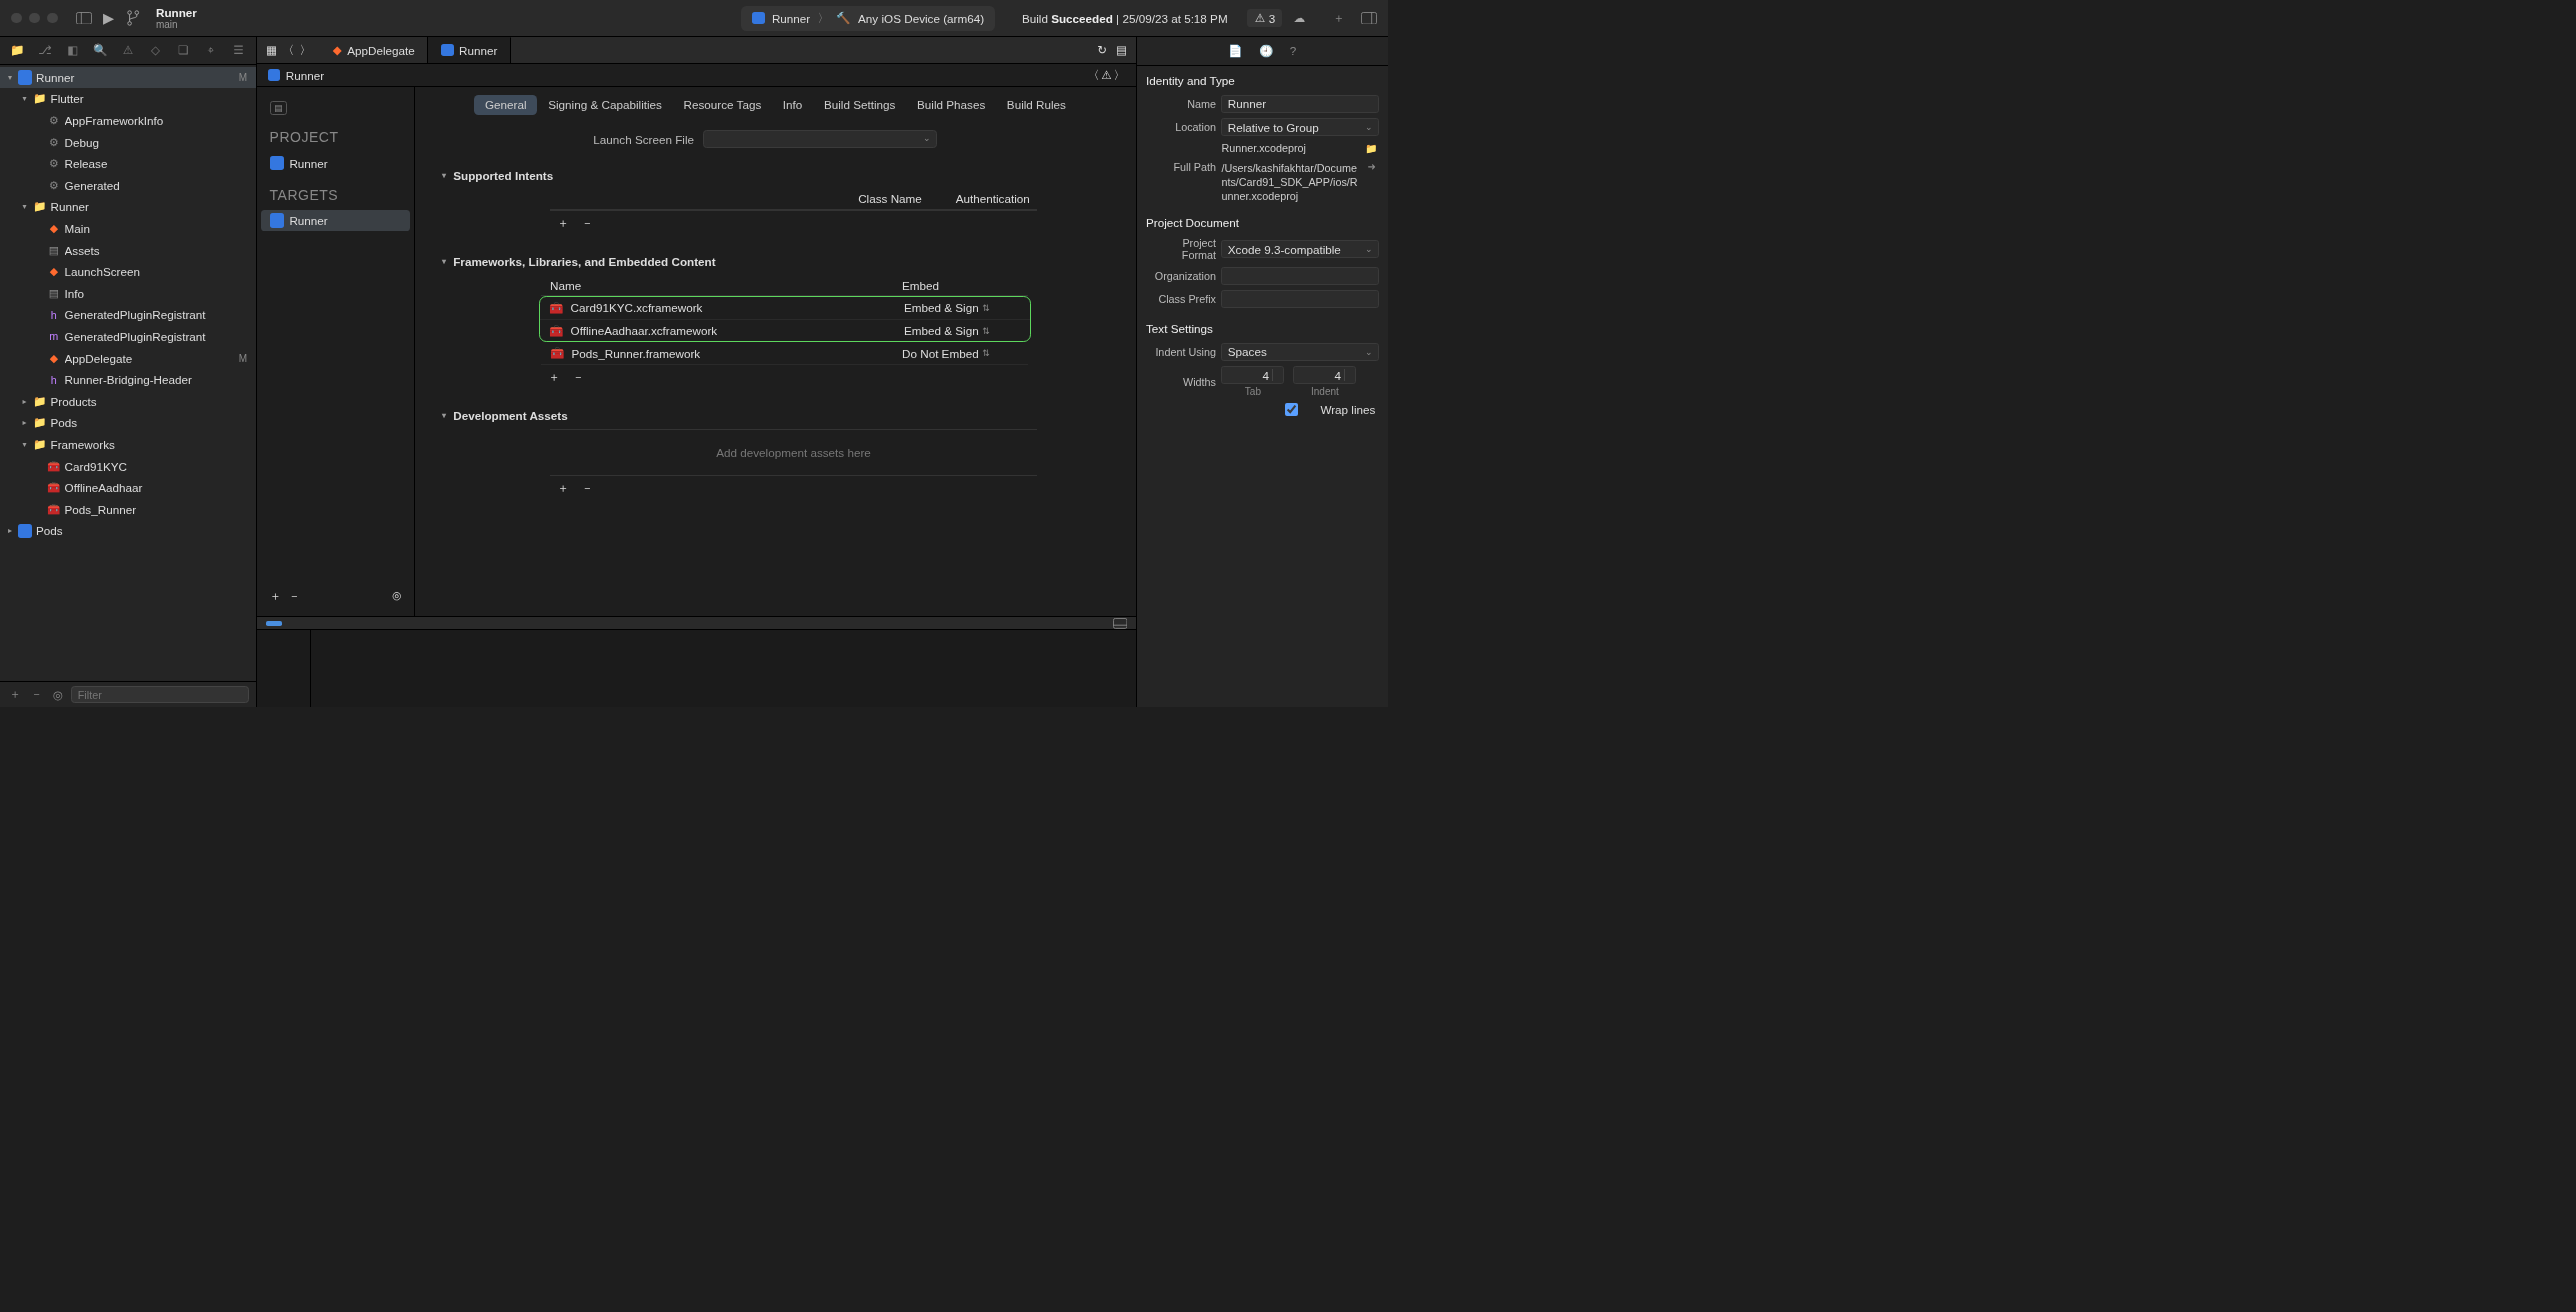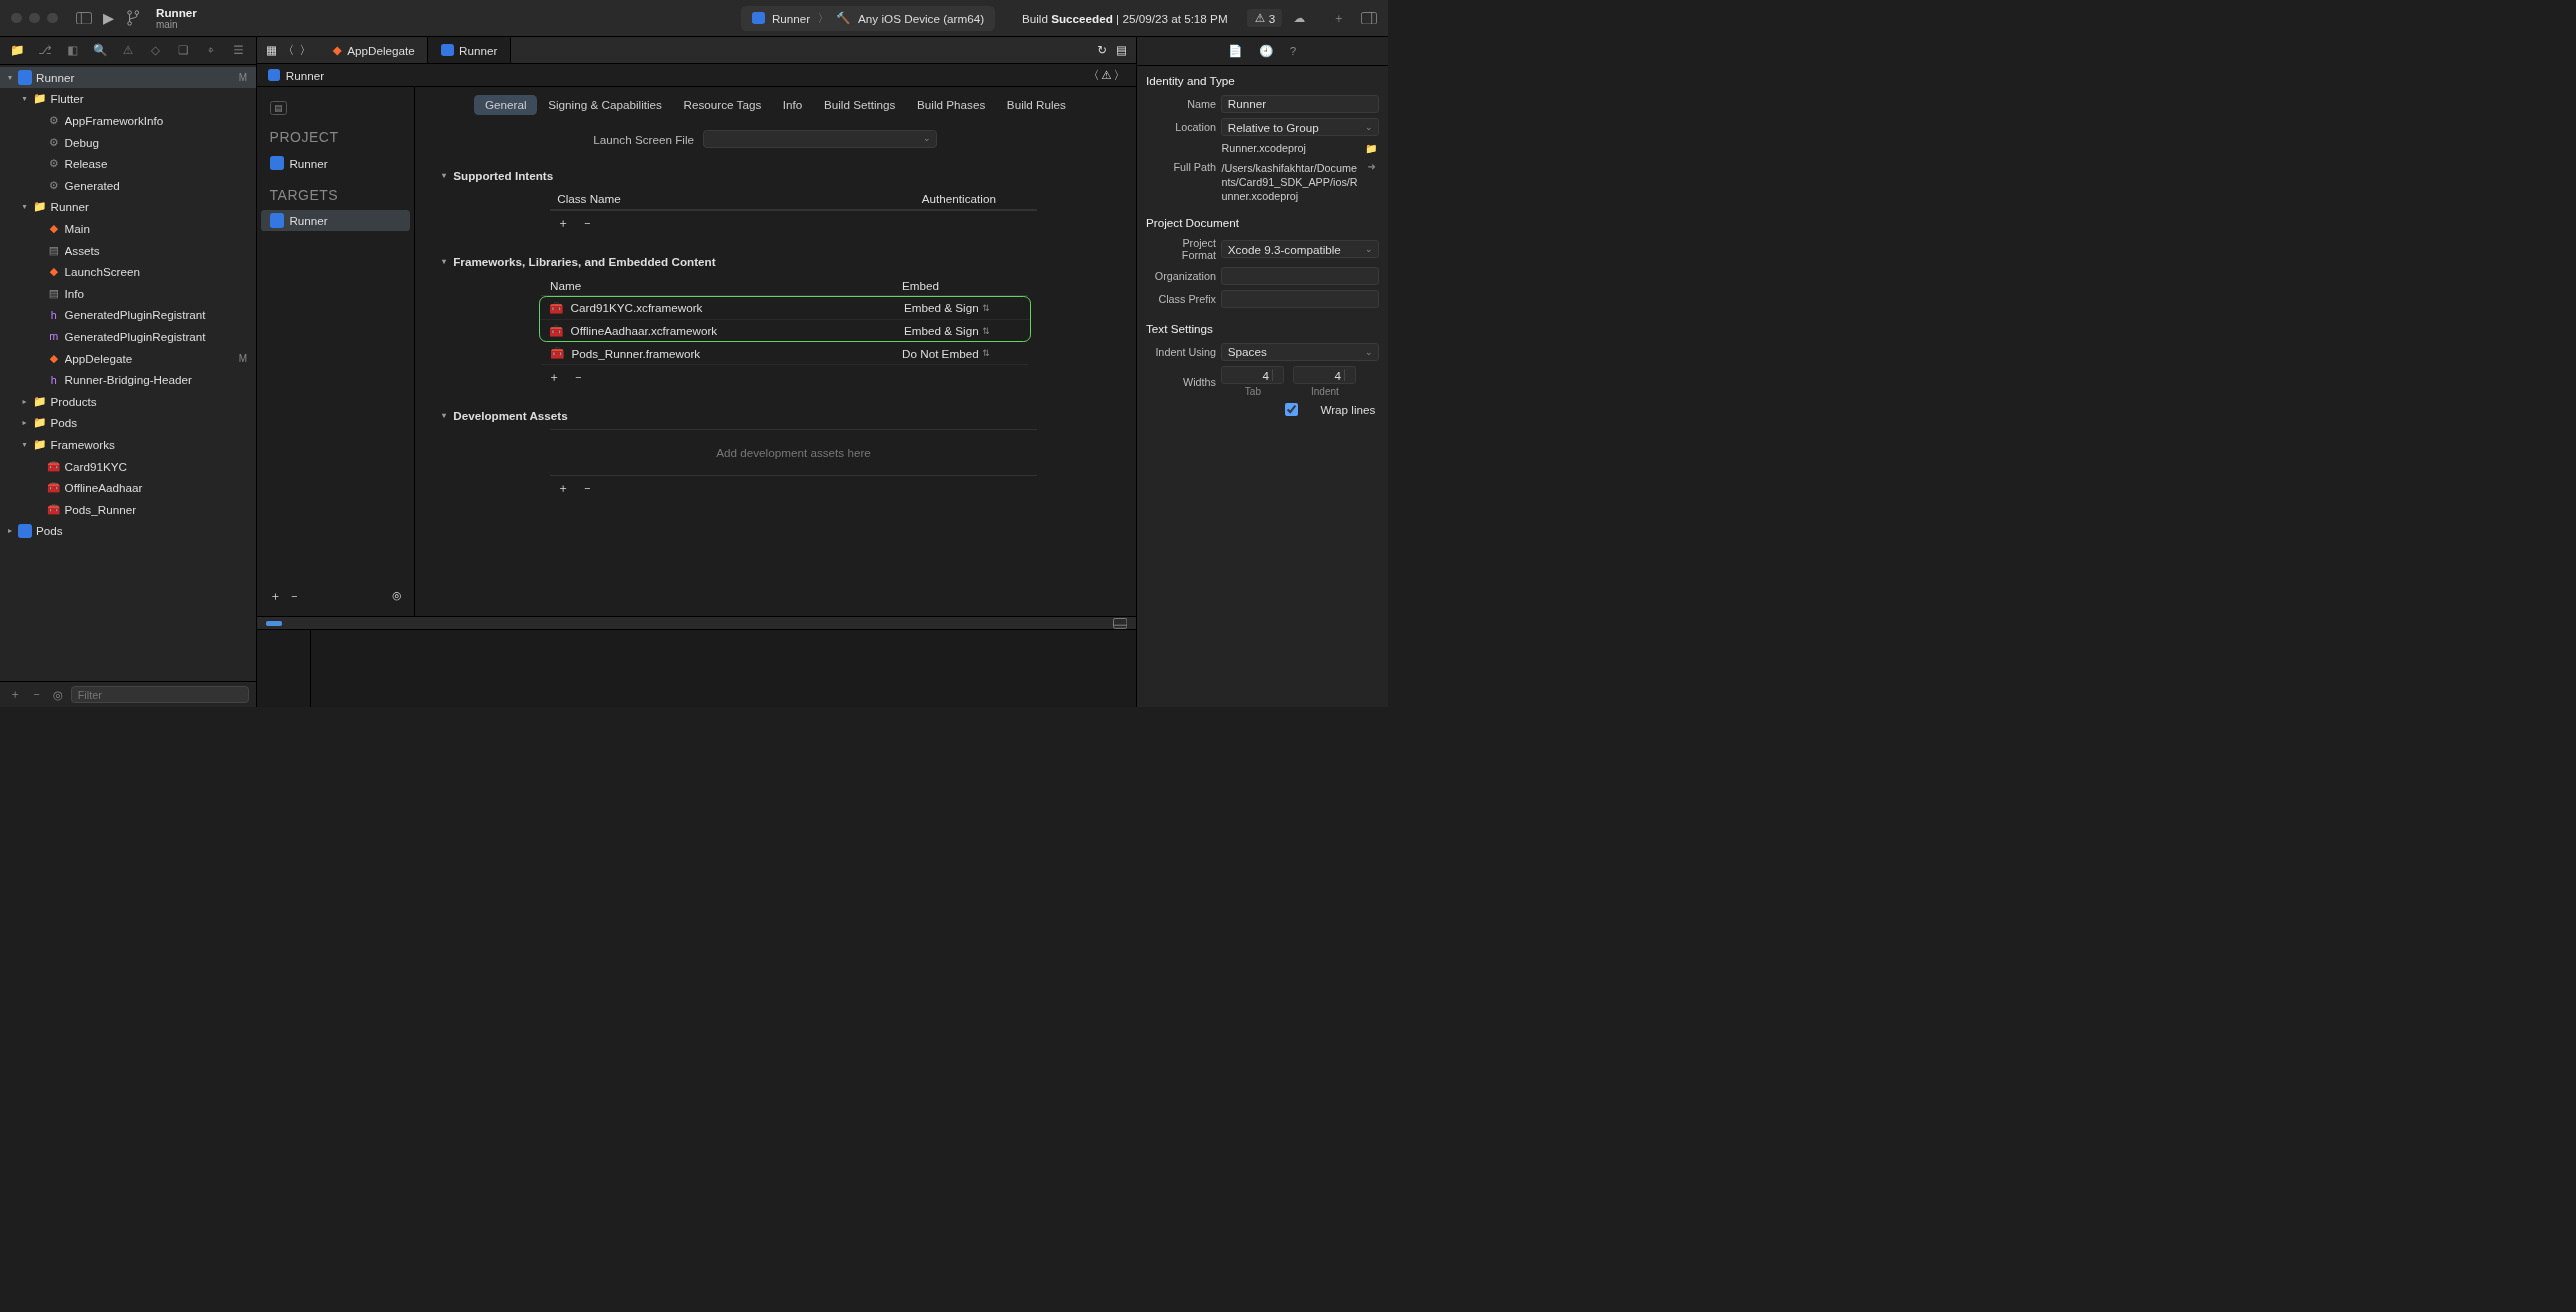--- a/index.html
+++ b/index.html
@@ -65,21 +65,21 @@
 .settings { overflow:auto; padding:0; }
 .seg-tabs { display:flex; justify-content:center; gap:0; padding:7.2px 0; }
 .seg-tabs span { padding:3.6px 10.8px; color:#ccc; cursor:pointer; font-size:11.7px; }
 .seg-tabs span.active { background:#3e4b5a; border-radius:4.5px; }
 .section { padding:5.4px 27px 5.4px 27px; }
 .sec-head { display:flex; align-items:center; gap:7.2px; padding:7.2px 0; font-weight:600; }
 .sec-head .tri { font-size:8px; color:#999; }
 .form-row { display:flex; align-items:center; gap:9px; padding:2.7px 0 2.7px 99px; font-size:11.7px; }
 .form-row label { width:153px; text-align:right; color:#bbb; }
 .form-row .val { flex:0 0 234px; background:#2c2c2c; border:0.9px solid #3a3a3a; border-radius:3.6px; height:18px; }
-.tbl { margin-left:108px; width:487px; }
+.tbl { margin-left:108px; width:487px;text-align:right; }
 .tbl-head { display:flex; border-bottom:0.9px solid #333; padding:3.6px 7.2px; color:#bbb; font-size:10.8px; }
 .tbl-head .c1{flex:1}.tbl-head .c2{width:108px}
 .placeholder { text-align:center; color:#777; padding:16px 0; margin-left:108px; width:487px; }
 .tbl-ops { display:flex; gap:12.6px; padding:5.4px 7.2px; color:#888; font-size:14.4px; margin-left:108px; }
 .fw-table { margin-left:99px; width:487px; }
 .fw-head { display:flex; padding:3.6px 9px; color:#bbb; font-size:10.8px; border-bottom:0.9px solid #333;}
 .fw-head .c1{flex:1}.fw-head .c2{width:117px}
 .fw-row { display:flex; align-items:center; padding:3.6px 9px; gap:7.2px; border-bottom:0.9px solid #2a2a2a; }
 .fw-row .c1{flex:1; display:flex; align-items:center; gap:7.2px;}
 .fw-row .c2{width:117px; display:flex; align-items:center; gap:3.6px;}

